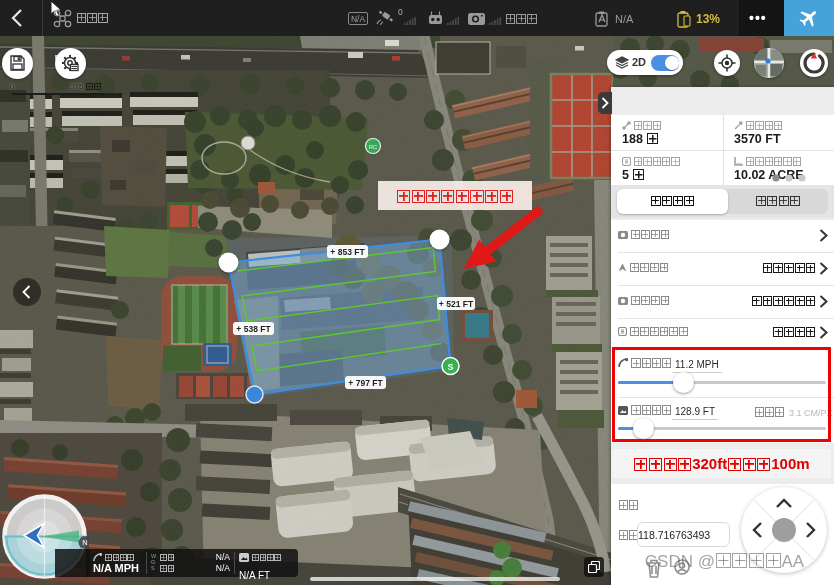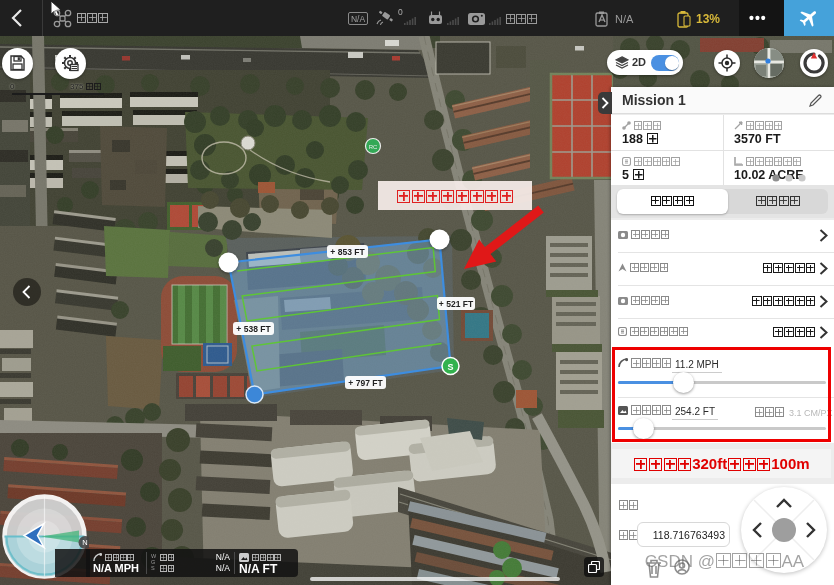--- a/index.html
+++ b/index.html
@@ -638,27 +638,20 @@
     <svg class="abs" style="left:14px;top:7px" width="22" height="22" viewBox="0 0 24 24">
         <g transform="rotate(50 12 12)">
           <path d="M21.5,15.5 v-2 L13,8.5 V3.5 C13,2.67 12.33,2 11.5,2 S10,2.67 10,3.5 V8.5 L1.5,13.5 v2 L10,13 v5 L7.5,19.88 V21.5 L11.5,20.25 15.5,21.5 V19.88 L13,18 v-5 Z" fill="#fff"></path>
         </g>
       </svg>
   </div>
 </div>
 
 <div class="abs" style="left:611px;top:87px;width:223px;height:498px;background:#ececec;box-shadow:-1px 0 3px rgba(0,0,0,.3)">
 
-  <div class="abs" style="left:0;top:0;width:223px;height:27px;background:#fafafa;border-bottom:1px solid #dcdcdc">
-    <div class="abs" style="left:11px;top:5px;font-size:14px;font-weight:bold;color:#333">Mission 1</div>
-
-    <svg class="abs" style="left:198px;top:7px" width="13" height="13" viewBox="0 0 13 13">
-        <path d="M1,12 L2,9 L9.5,1.5 Q10.5,0.5 11.5,1.5 Q12.5,2.5 11.5,3.5 L4,11 Z" fill="none" stroke="#555" stroke-width="1.2"></path>
-      </svg>
-  </div>
 
   <div class="abs" style="left:0;top:28px;width:223px;height:87px;background:#fff">
     <div class="abs" style="left:112px;top:0;width:1px;height:70px;background:#e2e2e2"></div>
     <div class="abs" style="left:0;top:35px;width:223px;height:1px;background:#e2e2e2"></div>
 
     <div class="abs" style="left:11px;top:5px;font-size:9.5px;color:#a2a2a2"><svg width="9" height="9" viewBox="0 0 9 9" style="vertical-align:-1px">
           <circle cx="2" cy="7" r="1.8" fill="#a2a2a2"></circle>
           <circle cx="7" cy="2" r="1.8" fill="#a2a2a2"></circle>
           <line x1="2" y1="7" x2="7" y2="2" stroke="#a2a2a2" stroke-width="1.2"></line>
         </svg> <i class="cj"></i><i class="cj"></i><i class="cj"></i></div>
@@ -751,21 +744,21 @@
 
     <div class="abs" style="left:7px;top:32px;width:208px;height:2.5px;background:#c9c9c9;border-radius:2px"></div>
     <div class="abs" style="left:7px;top:32px;width:60px;height:2.5px;background:#4a90e2;border-radius:2px"></div>
     <div class="abs" style="left:62px;top:23px;width:21px;height:21px;background:#fff;border-radius:50%;box-shadow:0 1px 3px rgba(0,0,0,.4)"></div>
 
     <div class="abs" style="left:7px;top:55px;font-size:10.5px;color:#8a8a8a"><svg width="10" height="9" viewBox="0 0 10 9" style="vertical-align:-1px">
           <rect width="10" height="9" rx="1.5" fill="#555"></rect>
           <path d="M2,7 L4.5,4 L6,6 L7.5,4.5 L8.5,7 Z" fill="#fff"></path>
         </svg> <i class="cj"></i><i class="cj"></i><i class="cj"></i><i class="cj"></i></div>
 
-    <div class="abs" style="left:61px;top:57px;font-size:10px;color:#2a2a2a;border-bottom:1px solid #ccc;padding:0 3px 2px 3px">254.2 FT</div>
+    <div class="abs" style="left:61px;top:57px;font-size:10px;color:#2a2a2a;border-bottom:1px solid #ccc;padding:0 3px 2px 3px">128.9 FT</div>
 
     <div class="abs" style="left:143px;top:57px;font-size:10.5px;color:#8a8a8a"><i class="cj"></i><i class="cj"></i><i class="cj"></i></div>
 
     <div class="abs" style="left:178px;top:58.5px;font-size:9px;color:#b8b8b8;white-space:nowrap">3.1 CM/PX</div>
 
     <div class="abs" style="left:7px;top:78px;width:208px;height:2.5px;background:#c9c9c9;border-radius:2px"></div>
     <div class="abs" style="left:7px;top:78px;width:20px;height:2.5px;background:#4a90e2;border-radius:2px"></div>
     <div class="abs" style="left:22px;top:69px;width:21px;height:21px;background:#fff;border-radius:50%;box-shadow:0 1px 3px rgba(0,0,0,.4)"></div>
   </div>
 
@@ -773,21 +766,21 @@
 
   <div class="abs" style="left:1px;top:362px;width:219px;height:29px;background:#f4f4f4;color:#e00000;font-weight:bold;font-size:15px;text-align:center;line-height:29px"><i class="cjb cj"></i><i class="cjb cj"></i><i class="cjb cj"></i><i class="cjb cj"></i>320ft<i class="cjb cj"></i><i class="cjb cj"></i><i class="cjb cj"></i>100m</div>
 
   <div class="abs" style="left:0;top:397px;width:223px;height:101px;background:#fff">
 
     <div class="abs" style="left:7px;top:15px;font-size:10.5px;color:#8a8a8a"><i class="cj"></i><i class="cj"></i></div>
 
 
     <div class="abs" style="left:7px;top:45px;font-size:10.5px;color:#8a8a8a"><i class="cj"></i><i class="cj"></i></div>
 
-    <div class="abs" style="left:26px;top:38px;width:93px;height:25px;border:1px solid #d8d8d8;border-radius:6px;font-size:10.5px;color:#222;text-align:right;line-height:24px;padding-right:4px">118.716763493</div>
+    <div class="abs" style="left:26px;top:38px;width:93px;height:25px;border:1px solid #d8d8d8;border-radius:6px;font-size:10.5px;color:#222;text-align:right;line-height:24px;padding-right:19px">118.716763493</div>
 
     <div class="abs" style="left:130px;top:3px;width:86px;height:86px;background:#fff;border-radius:50%;box-shadow:0 1px 4px rgba(0,0,0,.25)">
       <svg width="86" height="86" viewBox="0 0 86 86">
         <line x1="13" y1="13" x2="73" y2="73" stroke="#eee" stroke-width="1.5"></line>
           <line x1="73" y1="13" x2="13" y2="73" stroke="#eee" stroke-width="1.5"></line>
         <path d="M36,20 L43,13 L50,20" stroke="#333" stroke-width="2.4" fill="none"></path>
         <path d="M20,36 L13,43 L20,50" stroke="#333" stroke-width="2.4" fill="none"></path>
         <path d="M66,36 L73,43 L66,50" stroke="#333" stroke-width="2.4" fill="none"></path>
         <circle cx="43" cy="43" r="12" fill="#9e9e9e"></circle>
       </svg>
@@ -965,21 +958,21 @@
   <div class="abs" style="left:74px;top:15px;font-size:7.5px;color:#b5b5b5"><i class="cj"></i><i class="cj"></i></div>
   <div class="abs" style="left:118px;top:3px;width:26px;font-size:8.5px;text-align:right">N/A</div>
   <div class="abs" style="left:118px;top:14px;width:26px;font-size:8.5px;text-align:right">N/A</div>
   <div class="abs" style="left:148px;top:3px;width:1px;height:22px;background:#4a4a4a"></div>
 
   <svg class="abs" style="left:153px;top:4px" width="10" height="9" viewBox="0 0 10 9">
       <rect width="10" height="9" rx="1.5" fill="#ccc"></rect>
       <path d="M2,7 L4.5,4 L6,6 L7.5,4.5 L8.5,7 Z" fill="#1a1a1a"></path>
     </svg>
   <div class="abs" style="left:166px;top:4px;font-size:7.5px;color:#b5b5b5"><i class="cj"></i><i class="cj"></i><i class="cj"></i><i class="cj"></i></div>
-  <div class="abs" style="left:153px;top:13px;font-size:12px;font-weight:bold">N/A FT</div>
+  <div class="abs" style="left:153px;top:21px;font-size:10px;font-weight:normal">N/A FT</div>
 </div>
 
 <div class="abs" style="left:584px;top:557px;width:20px;height:20px;background:rgba(15,15,15,0.82);border-radius:4px">
   <svg class="abs" style="left:4px;top:4px" width="12" height="12" viewBox="0 0 12 12">
       <rect x="3.5" y="0.5" width="8" height="8" rx="1" fill="none" stroke="#fff" stroke-width="1.2"></rect>
       <rect x="0.5" y="3.5" width="8" height="8" rx="1" fill="#1a1a1a" stroke="#fff" stroke-width="1.2"></rect>
     </svg>
 </div>
 
 <div class="abs" style="left:310px;top:577px;width:250px;height:4px;border-radius:2px;background:rgba(255,255,255,0.75)"></div>

